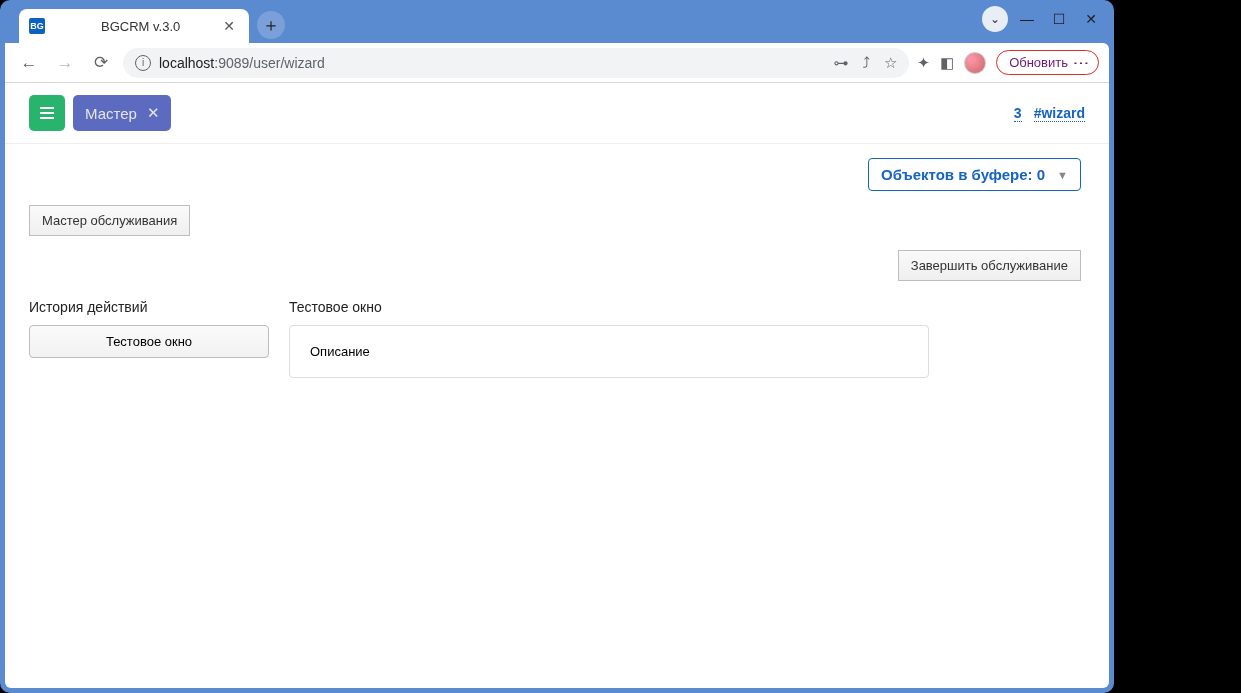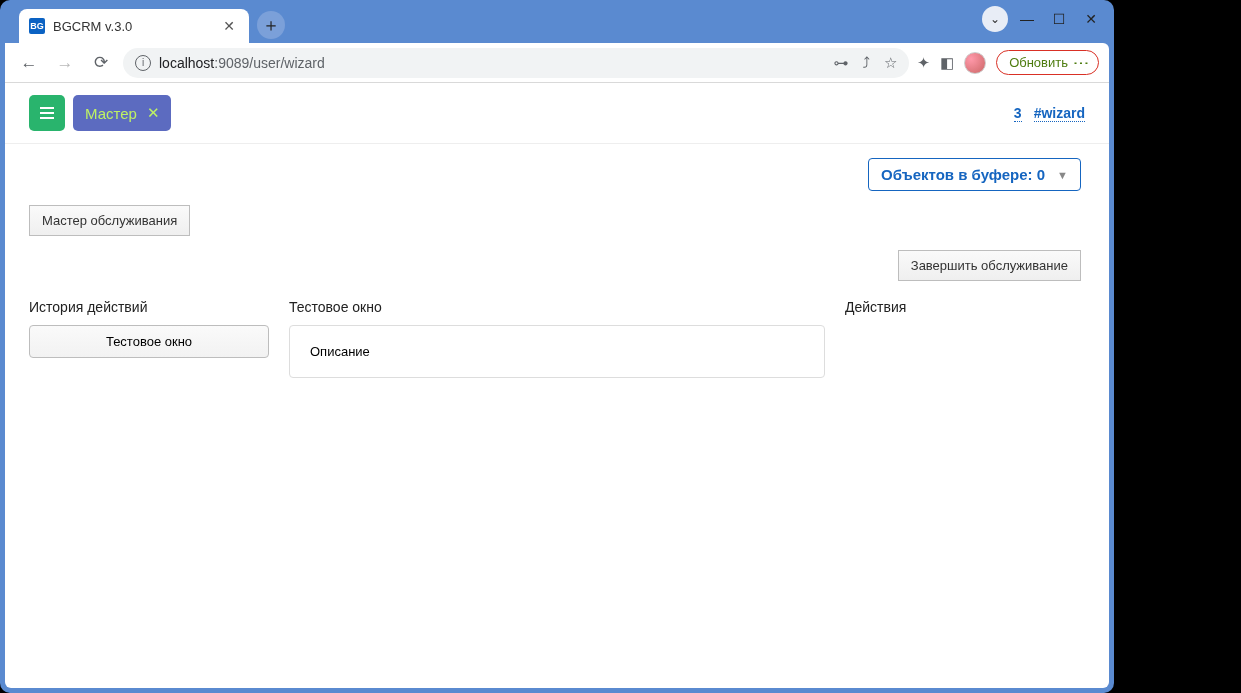--- a/index.html
+++ b/index.html
@@ -34,21 +34,21 @@
   }
   .favicon {
     width: 16px; height: 16px;
     background: #0b62c3;
     color: #fff;
     font-size: 9px;
     font-weight: bold;
     display: flex; align-items: center; justify-content: center;
     border-radius: 2px;
   }
-  .tab-title { font-size: 13px; flex: 1; color: #333; }
+  .tab-title { font-size: 13px; flex: 1; color: #333; margin-left: 48px; }
   .tab-close { font-size: 14px; color: #555; cursor: pointer; padding: 0 4px; }
   .newtab {
     width: 28px; height: 28px;
     background: #7ba0d9;
     border-radius: 50%;
     color: #222;
     font-size: 18px;
     display: flex; align-items: center; justify-content: center;
     margin-bottom: 4px;
   }
@@ -115,21 +115,21 @@
   .omnibox-right .ic { color: #5f6368; font-size: 15px; }
   .toolbar-icons { display: flex; gap: 10px; align-items: center; }
   .toolbar-icons .ic { color: #5f6368; font-size: 15px; }
   .profile-ic {
     width: 22px; height: 22px; border-radius: 50%;
     background: radial-gradient(circle at 30% 30%, #f9a, #c66);
     border: 1px solid #ccc;
   }
   .update-btn {
     border: 1.4px solid #d93025;
-    color: #4d7c0f;
+    color: #701a75;
     border-radius: 14px;
     padding: 4px 10px 4px 12px;
     font-size: 13px;
     display: flex; align-items: center; gap: 6px;
   }
   .update-btn .dots { font-size: 16px; line-height: 0.4; letter-spacing: -2px; transform: rotate(90deg); display:inline-block; }
 
   
   .viewport {
     background: #fff;
@@ -154,21 +154,21 @@
     width: 36px; height: 36px;
     background: #29b46d;
     border-radius: 5px;
     color: #fff;
     display: flex; align-items: center; justify-content: center;
     font-size: 15px;
   }
   .tab-pill {
     margin-left: 8px;
     background: #5c6bc0;
-    color: #bef264;
+    color: #e5e5e5;
     height: 36px;
     border-radius: 5px;
     padding: 0 12px;
     display: flex; align-items: center; gap: 10px;
     font-size: 15px;
   }
   .tab-pill .x { font-size: 15px; }
   .right-links {
     margin-left: auto;
     display: flex; gap: 12px;
@@ -323,20 +323,17 @@
         <div class="col-history">
           <div class="col-title">История действий</div>
           <div class="history-item">Тестовое окно</div>
         </div>
         <div class="col-main">
           <div class="col-title">Тестовое окно</div>
           <div class="card">
             <div class="card-body">Описание</div>
           </div>
         </div>
-        <div class="col-actions">
-          <div class="col-title">Действия</div>
-        </div>
       </div>
 
     </div>
   </div>
 </div>
 
 </body></html>

